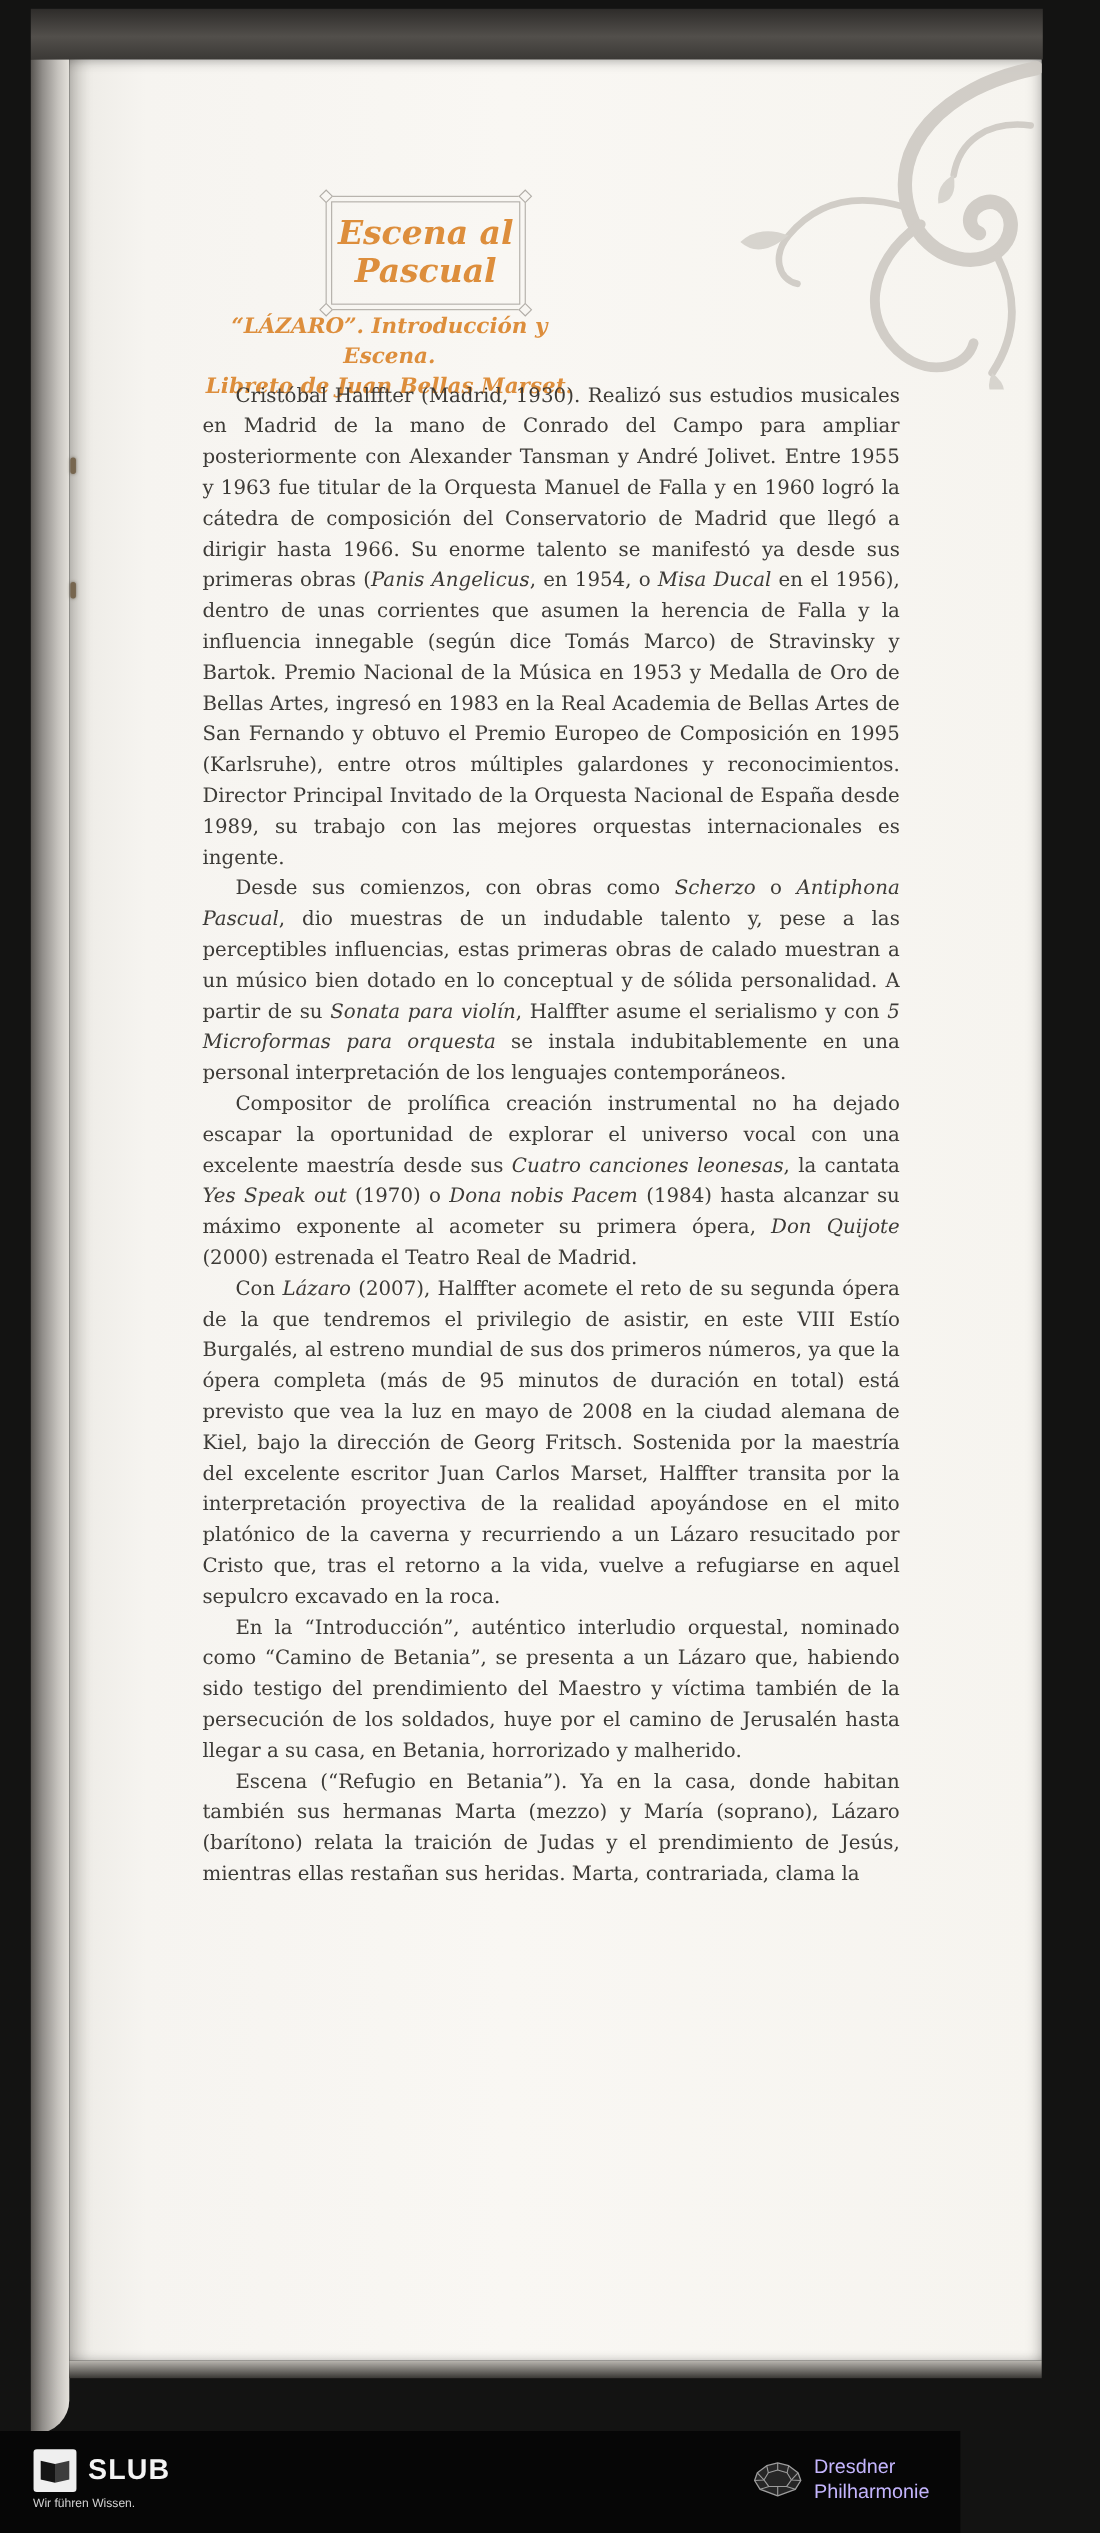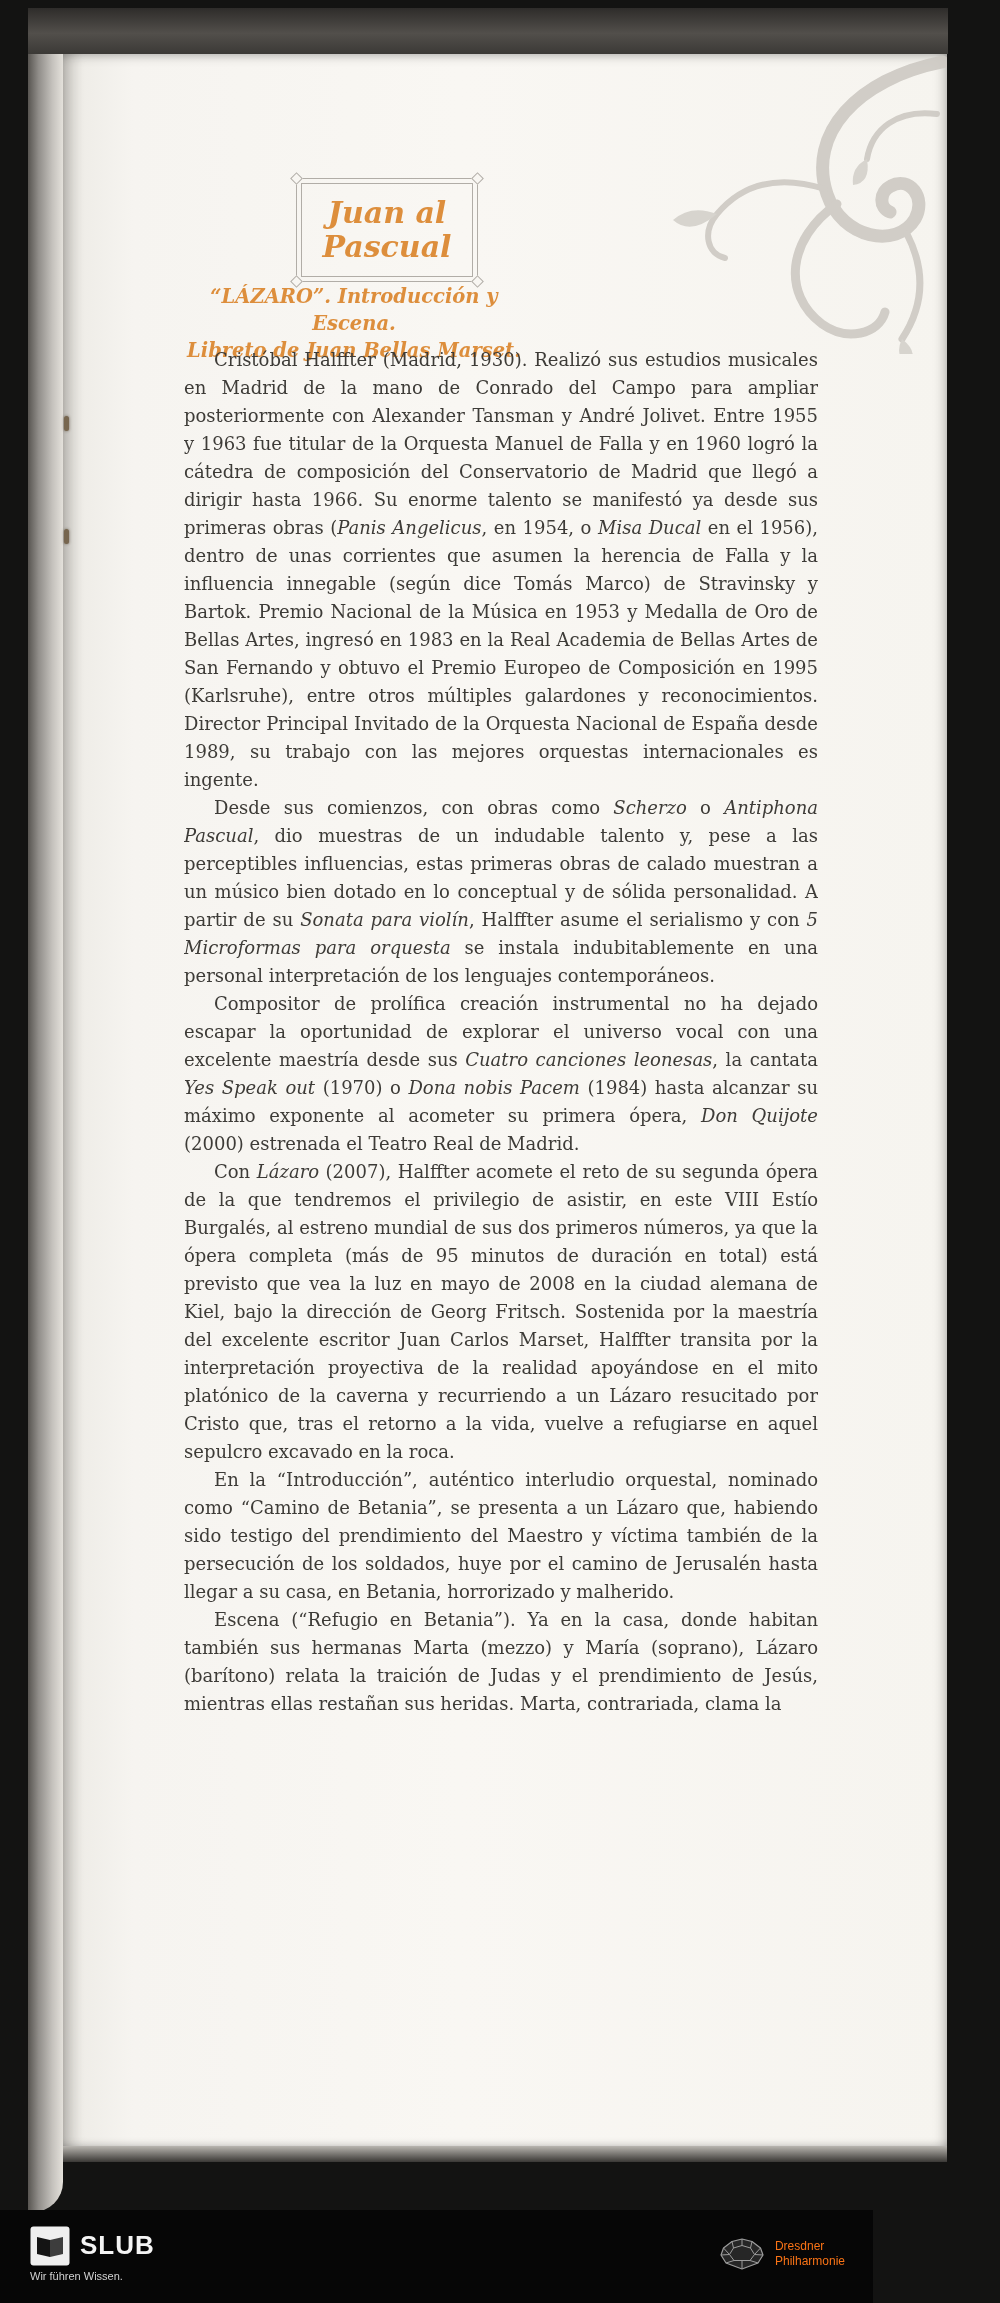--- a/index.html
+++ b/index.html
@@ -90,21 +90,21 @@
   .footer {
     position:absolute; left:0; top:2210px; width:873px; height:93px;
     background:#060606; display:flex; align-items:center;
     justify-content:space-between; padding:0 28px 6px 30px;
     font-family:"Liberation Sans", sans-serif;
   }
   .slub-row { display:flex; align-items:center; gap:10px; }
   .slub-name { font-size:26px; font-weight:700; letter-spacing:1px; color:#f4f4f4; }
   .slub-tagline { margin-top:4px; font-size:11px; color:#d2d2d2; }
   .phil { display:flex; align-items:center; gap:10px; }
-  .phil-text { font-size:12px; line-height:1.25; color:#f97316; font-weight:500; }
+  .phil-text { font-size:18px; line-height:1.25; color:#c4b5fd; font-weight:500; }
 </style>
 </head>
 <body>
 
 <div class="top-edge"></div>
 <div class="spine"></div>
 
 <div class="page">
 
   <svg class="ornament" viewBox="0 0 290 300">
@@ -122,21 +122,21 @@
     </g>
   </svg>
 
   <div class="plaque">
     <div class="plaque-inner"></div>
     <span class="notch tl"></span>
     <span class="notch tr"></span>
     <span class="notch bl"></span>
     <span class="notch br"></span>
     <div class="plaque-title">
-      <div>Juan al</div>
+      <div>Escena al</div>
       <div>Pascual</div>
     </div>
   </div>
 
   <div class="heading">
     <div>“LÁZARO”. Introducción y Escena.</div>
     <div>Libreto de Juan Bellas Marset.</div>
   </div>
 
   <div class="body-text">

